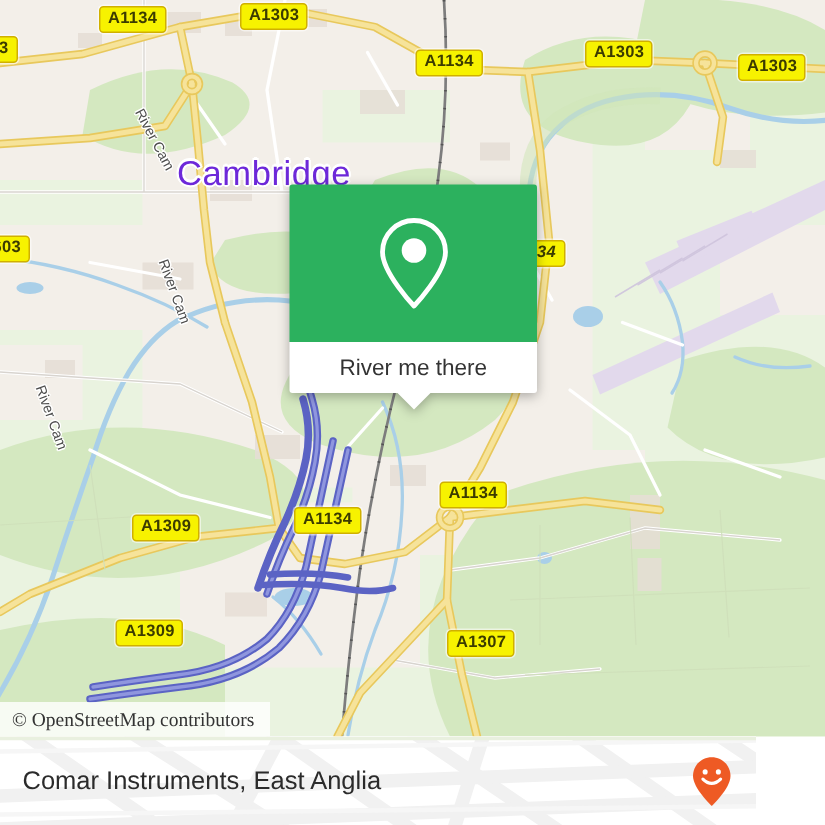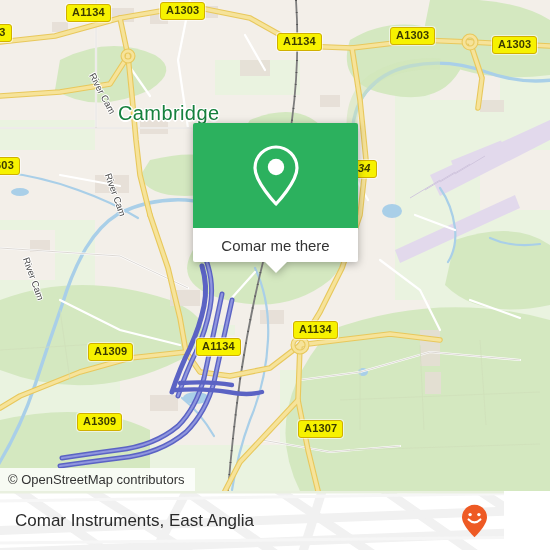--- a/index.html
+++ b/index.html
@@ -15,22 +15,22 @@
   #map-area {
     position:absolute; left:0; top:0; width:550px; height:491px;
     overflow:hidden;
     background:#eef6e4;
   }
   #map-svg { position:absolute; left:0; top:0; }
 
   
   .place-label {
     position:absolute;
-    color:#15803d;
-    font-size:20px;
+    color:#6d28d9;
+    font-size:23px;
     letter-spacing:.4px;
     white-space:nowrap;
     text-shadow:
       1.5px 0 #fff, -1.5px 0 #fff, 0 1.5px #fff, 0 -1.5px #fff,
       1px 1px #fff, -1px -1px #fff, 1px -1px #fff, -1px 1px #fff;
     pointer-events:none;
   }
   .river-label {
     position:absolute;
     color:#4d4d4d;
@@ -62,20 +62,21 @@
   #attribution {
     position:absolute;
     left:0; top:468px;
     height:23px;
     padding:0 10px 0 8px;
     display:flex; align-items:center;
     background:rgba(255,255,255,.80);
     color:#333;
     font-size:13px;
     white-space:nowrap;
+    font-family:Liberation Serif, serif;
   }
 
   
   #popup {
     position:absolute;
     left:193px; top:123px;
     width:165px;
     filter:drop-shadow(0 2px 4px rgba(0,0,0,.30));
   }
   #popup-image {
@@ -344,21 +345,21 @@
   <div class="shield" style="left:298px; top:420px;">A1307</div>
 
   <div id="popup">
     <div id="popup-image">
       <svg width="56" height="66" viewBox="0 0 56 66">
         <path d="M28 4 C16.4 4 7 13.4 7 25 C7 39 28 61 28 61 C28 61 49 39 49 25 C49 13.4 39.6 4 28 4 Z" fill="none" stroke="#ffffff" stroke-width="3.2" stroke-linejoin="round"></path>
         <circle cx="28" cy="24" r="8.2" fill="#ffffff"></circle>
       </svg>
     </div>
     <div id="popup-cta">
-      <span>Comar me there</span>
+      <span>River me there</span>
     </div>
     <div id="popup-tail"></div>
   </div>
 
   <div id="attribution">
     <span>© OpenStreetMap contributors</span>
   </div>
 </div>
 
 <div id="footer">

